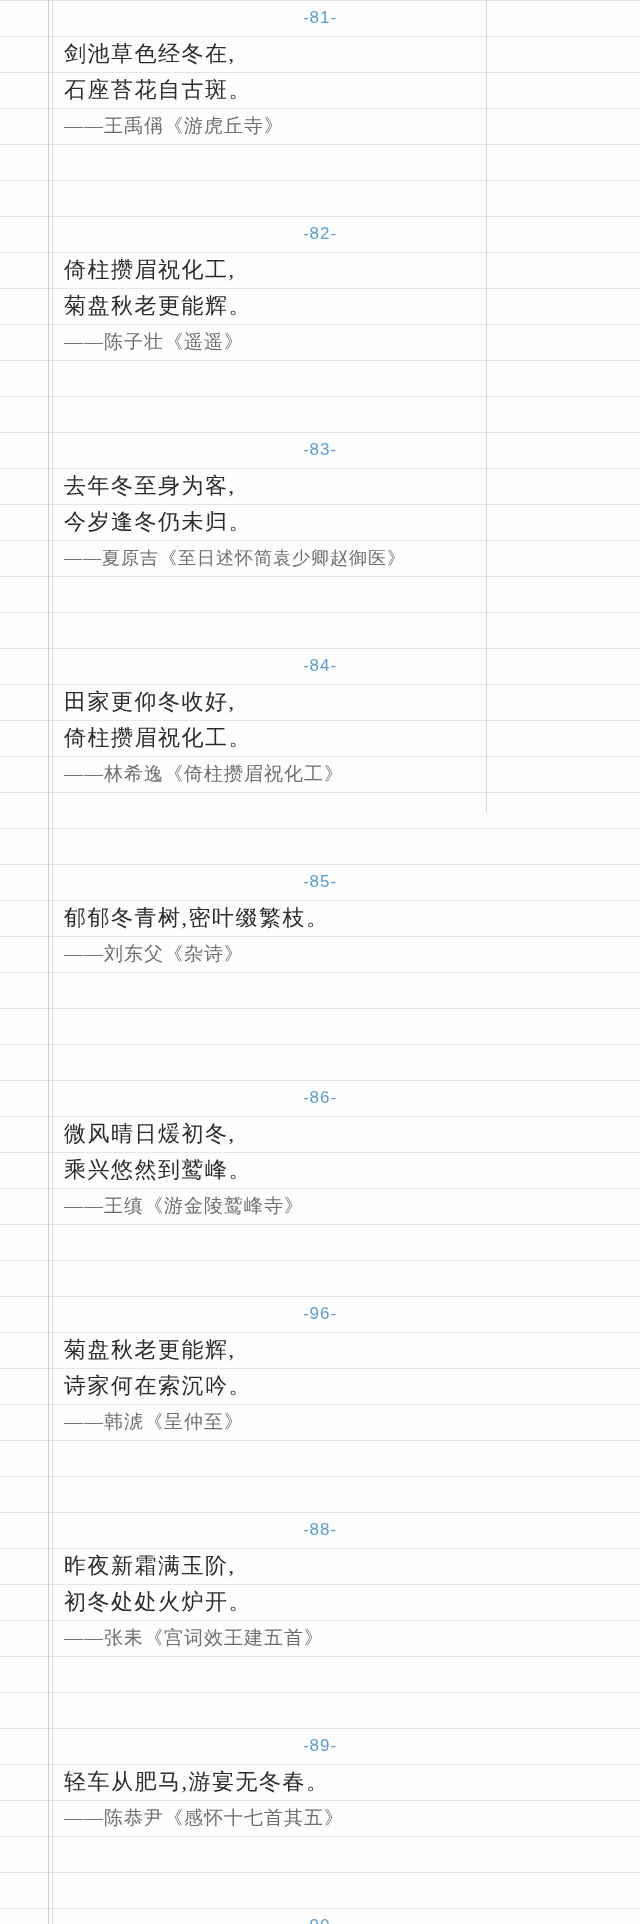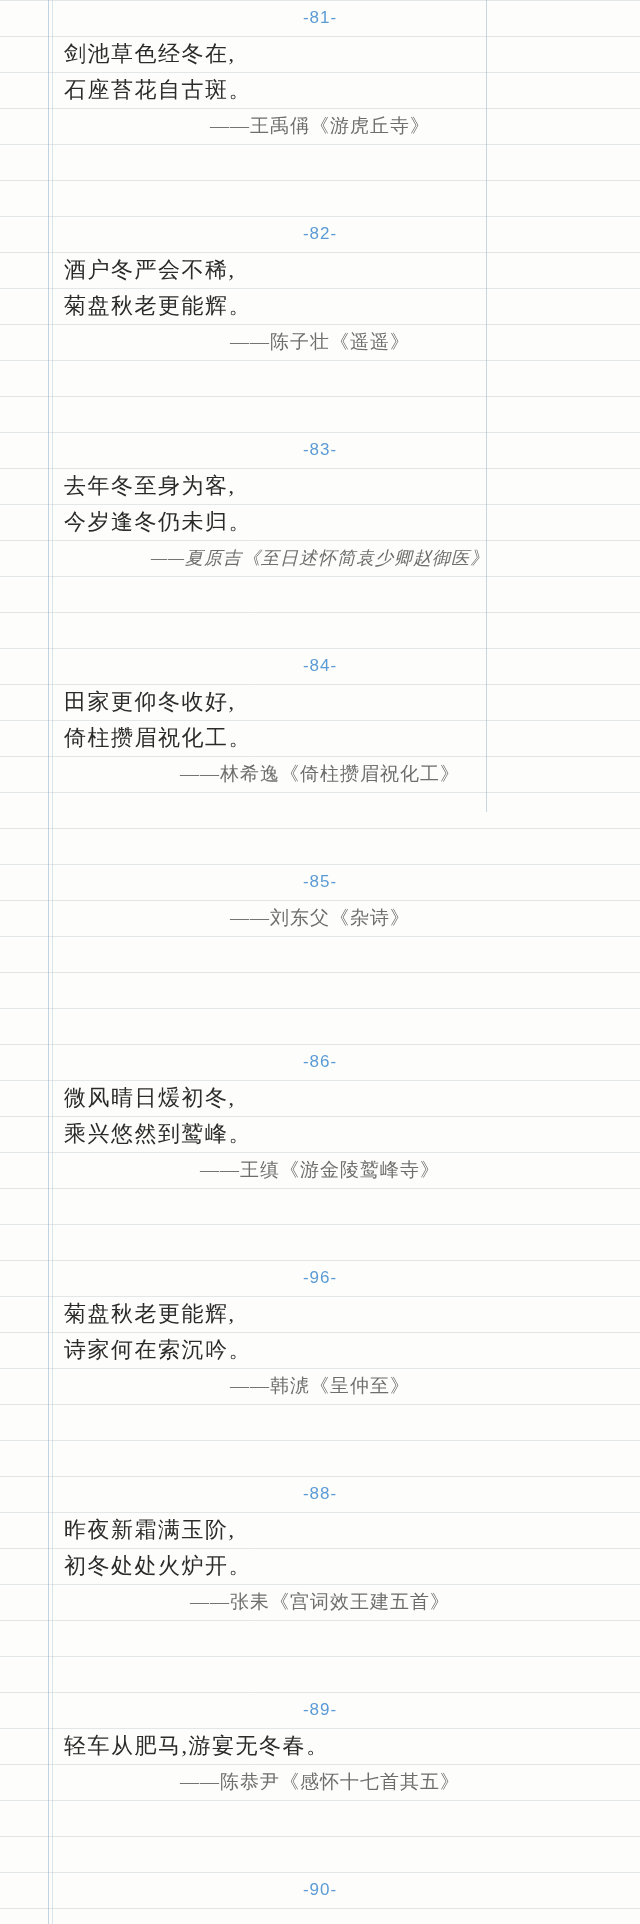--- a/index.html
+++ b/index.html
@@ -82,31 +82,30 @@
   .line {
     text-align: left;
     color: #2b2b2b;
     font-size: 22px;
     line-height: 36px;
     height: 36px;
     letter-spacing: 1.5px;
     white-space: nowrap;
   }
   .src {
-    text-align: center;
+    text-align: left;
     color: #6e6e6e;
     font-size: 19px;
     line-height: 36px;
     height: 36px;
     letter-spacing: 1px;
     white-space: nowrap;
   }
   .src.wide {
     font-size: 18px;
-    font-style: italic;
   }
   .gap {
     height: 36px;
   }
   .gap2 {
     height: 72px;
   }
 </style>
 </head>
 <body>
@@ -122,21 +121,21 @@
     <div class="entry">
       <div class="num">-81-</div>
       <div class="line">剑池草色经冬在,</div>
       <div class="line">石座苔花自古斑。</div>
       <div class="src">——王禹偁《游虎丘寺》</div>
     </div>
     <div class="gap2"></div>
 
     <div class="entry">
       <div class="num">-82-</div>
-      <div class="line">酒户冬严会不稀,</div>
+      <div class="line">倚柱攒眉祝化工,</div>
       <div class="line">菊盘秋老更能辉。</div>
       <div class="src">——陈子壮《遥遥》</div>
     </div>
     <div class="gap2"></div>
 
     <div class="entry">
       <div class="num">-83-</div>
       <div class="line">去年冬至身为客,</div>
       <div class="line">今岁逢冬仍未归。</div>
       <div class="src wide">——夏原吉《至日述怀简袁少卿赵御医》</div>
@@ -146,20 +145,21 @@
     <div class="entry">
       <div class="num">-84-</div>
       <div class="line">田家更仰冬收好,</div>
       <div class="line">倚柱攒眉祝化工。</div>
       <div class="src">——林希逸《倚柱攒眉祝化工》</div>
     </div>
     <div class="gap2"></div>
 
     <div class="entry">
       <div class="num">-85-</div>
+      <div class="line">郁郁冬青树,密叶缀繁枝。</div>
       <div class="src">——刘东父《杂诗》</div>
     </div>
     <div class="gap2"></div>
     <div class="gap"></div>
 
     <div class="entry">
       <div class="num">-86-</div>
       <div class="line">微风晴日煖初冬,</div>
       <div class="line">乘兴悠然到鹫峰。</div>
       <div class="src">——王缜《游金陵鹫峰寺》</div>

